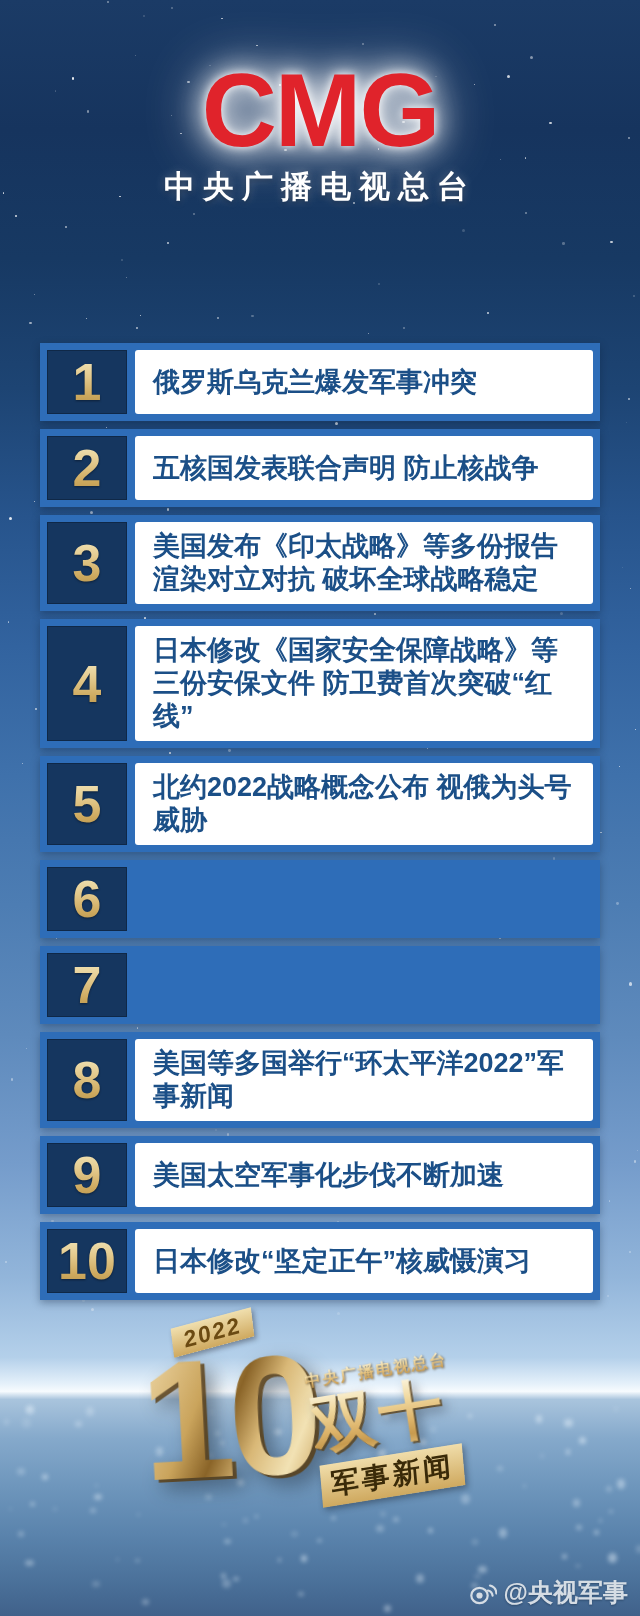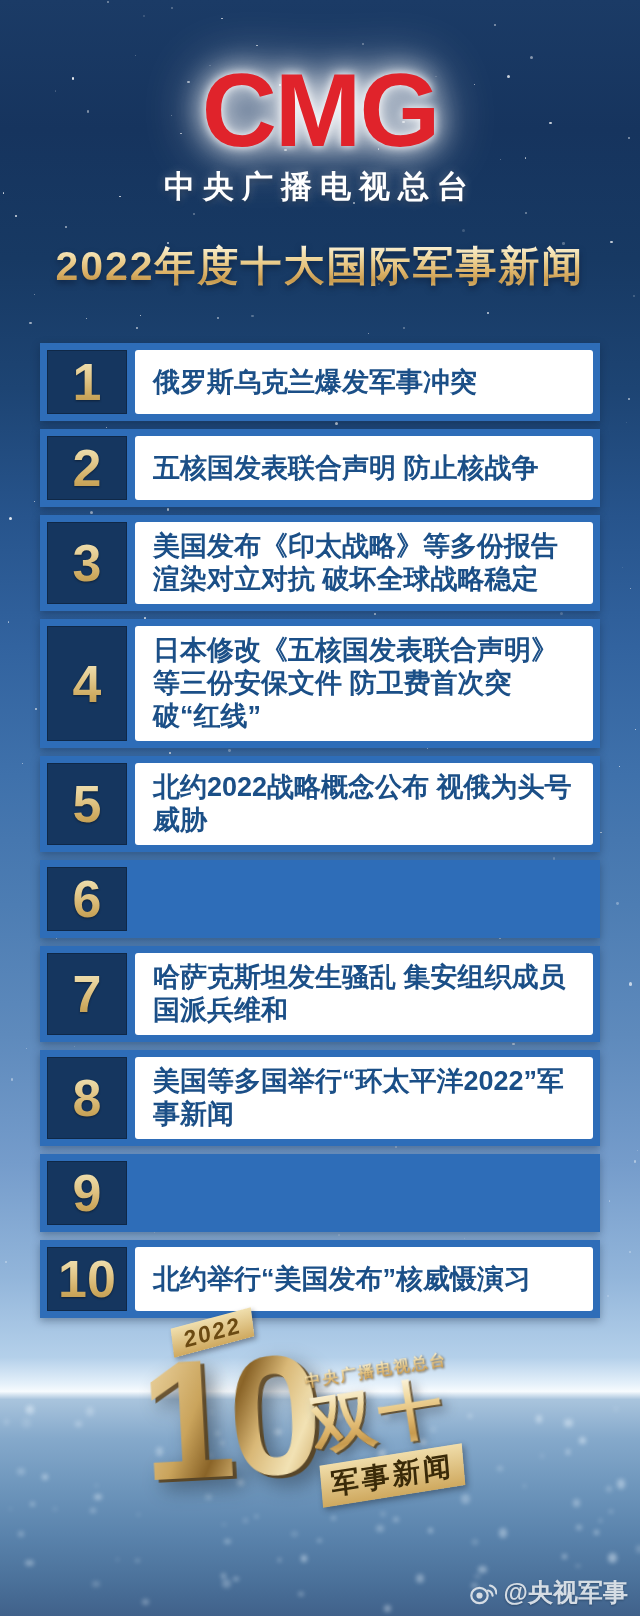--- a/index.html
+++ b/index.html
@@ -423,21 +423,20 @@
     <div class="spark" style="left: 174.1px; top: 1464.1px; width: 3.2px; height: 2.4px; opacity: 0.23;"></div>
     <div class="spark" style="left: 497.2px; top: 1465.9px; width: 6px; height: 5.5px; opacity: 0.28;"></div>
     <div class="spark" style="left: 214.5px; top: 1430.7px; width: 5.1px; height: 4.9px; opacity: 0.38;"></div>
     <div class="spark" style="left: 17.2px; top: 1468.3px; width: 8.3px; height: 6.8px; opacity: 0.26;"></div>
     <div class="spark" style="left: 233.3px; top: 1576.9px; width: 5.6px; height: 4.6px; opacity: 0.4;"></div>
   </div>
 
 <header class="header">
   <div class="cmg">CMG</div>
   <div class="cmg-sub">中央广播电视总台</div>
-  <h1 class="title goldtxt">2022年度十大国际军事新闻</h1>
 </header>
 
 <main class="list" id="news-list">
     <div class="row">
       <div class="rank">
         <span>1</span>
       </div>
       <div class="itemtext">俄罗斯乌克兰爆发军事冲突</div>
     </div>
     <div class="row">
@@ -449,55 +448,55 @@
     <div class="row">
       <div class="rank">
         <span>3</span>
       </div>
       <div class="itemtext">美国发布《印太战略》等多份报告渲染对立对抗 破坏全球战略稳定</div>
     </div>
     <div class="row">
       <div class="rank">
         <span>4</span>
       </div>
-      <div class="itemtext">日本修改《五核国发表联合声明》等三份安保文件 防卫费首次突破“红线”</div>
+      <div class="itemtext">日本修改《国家安全保障战略》等三份安保文件 防卫费首次突破“红线”</div>
     </div>
     <div class="row">
       <div class="rank">
         <span>5</span>
       </div>
       <div class="itemtext">北约2022战略概念公布 视俄为头号威胁</div>
     </div>
     <div class="row">
       <div class="rank">
         <span>6</span>
       </div>
     </div>
     <div class="row">
       <div class="rank">
         <span>7</span>
       </div>
-      <div class="itemtext">哈萨克斯坦发生骚乱 集安组织成员国派兵维和</div>
     </div>
     <div class="row">
       <div class="rank">
         <span>8</span>
       </div>
       <div class="itemtext">美国等多国举行“环太平洋2022”军事新闻</div>
     </div>
     <div class="row">
       <div class="rank">
         <span>9</span>
       </div>
+      <div class="itemtext">美国太空军事化步伐不断加速</div>
     </div>
     <div class="row">
       <div class="rank">
         <span>10</span>
       </div>
-      <div class="itemtext">北约举行“美国发布”核威慑演习</div>
+      <div class="itemtext">日本修改“坚定正午”核威慑演习</div>
     </div>
   </main>
 
 <div class="emblem">
   <div class="big10">10</div>
   <div class="year-plate">2022</div>
   <div class="emblem-right">
     <div class="emblem-org goldtxt">中央广播电视总台</div>
     <div class="emblem-main goldtxt">双十</div>
     <div class="emblem-sub-plate">

